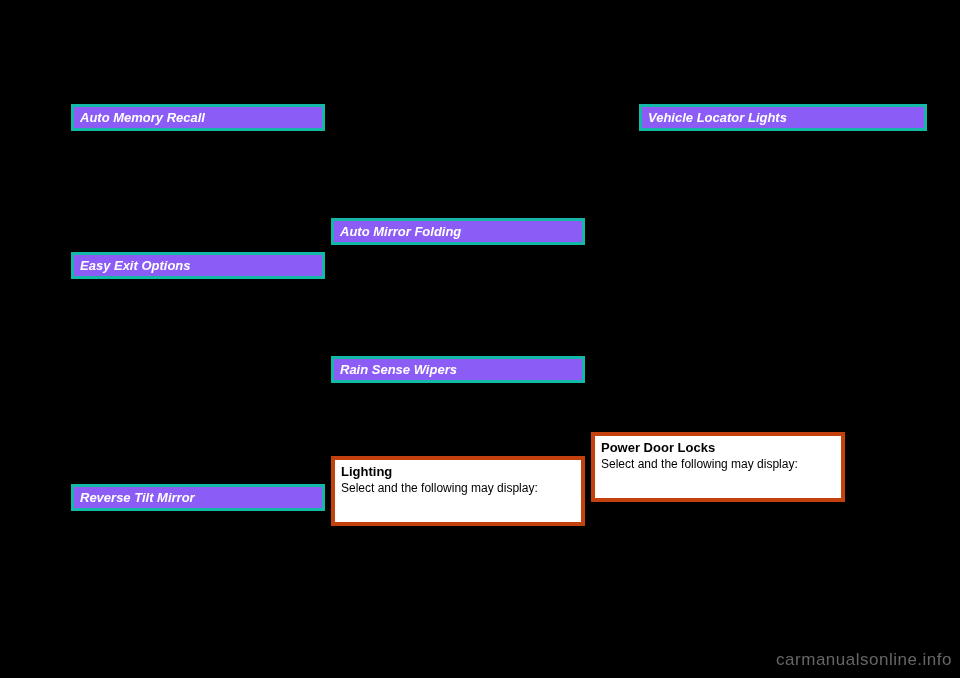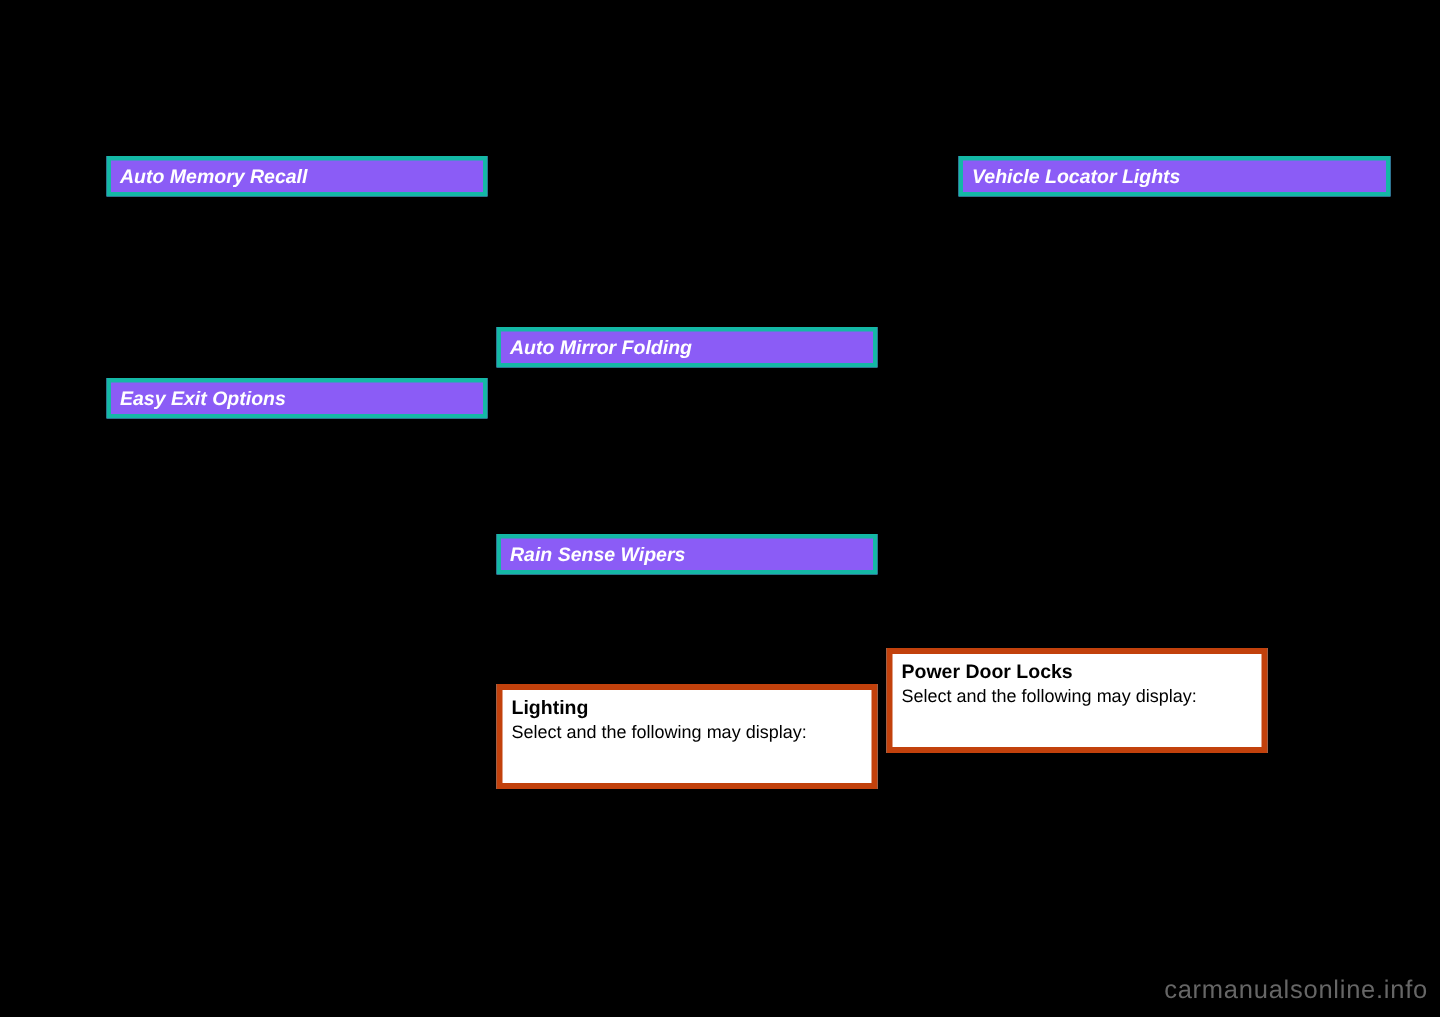--- a/index.html
+++ b/index.html
@@ -53,17 +53,18 @@
   </style>
 </head>
 <body>
 
 <div class="page-content">
 <div class="label-box" style="left: 71px; top: 104px; width: 254px; min-height: 22px;">Auto Memory Recall</div>
     <div class="label-box" style="left: 591px; top: 104px; width: 288px; min-height: 22px; margin-left: 48px;">Vehicle Locator Lights</div>
     <div class="label-box" style="left: 331px; top: 218px; width: 254px; min-height: 22px;">Auto Mirror Folding</div>
     <div class="label-box" style="left: 71px; top: 252px; width: 254px; min-height: 22px;">Easy Exit Options</div>
     <div class="label-box" style="left: 331px; top: 356px; width: 254px; min-height: 22px;">Rain Sense Wipers</div>
+    <div class="label-box" style="left: 71px; top: 484px; width: 254px; min-height: 22px;">Reverse Tilt Mirror</div>
     <div class="text-box" style="left: 331px; top: 456px; width: 254px; min-height: 70px;"><span class="title">Lighting</span><span>Select and the following may display:</span></div>
     <div class="text-box" style="left: 591px; top: 432px; width: 254px; min-height: 70px;"><span class="title">Power Door Locks</span><span>Select and the following may display:</span></div>
   </div>
 
 <div class="watermark">carmanualsonline.info</div>
 
 </body></html>

